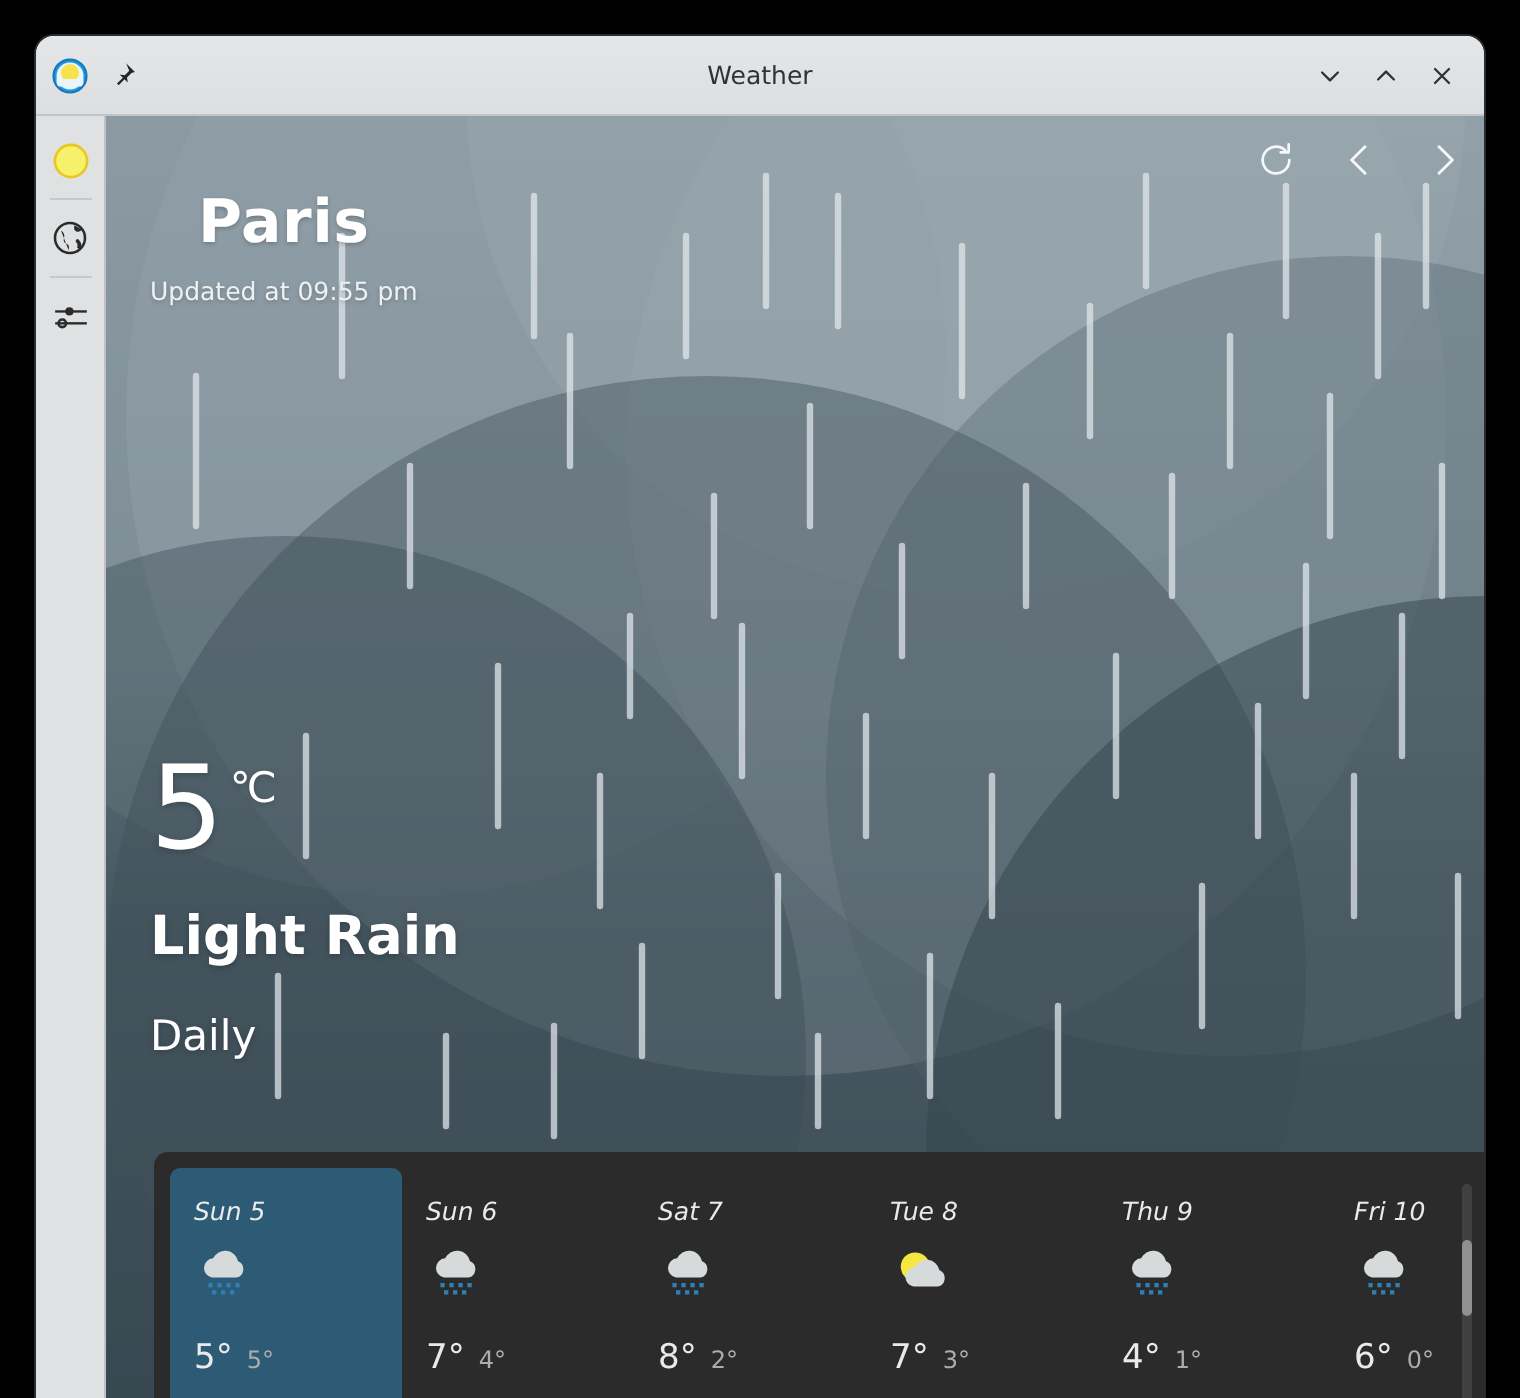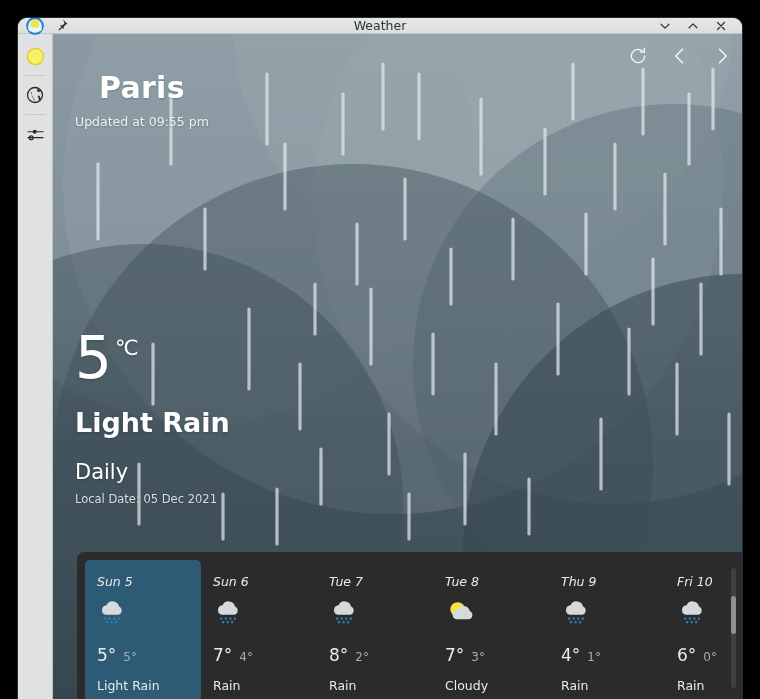--- a/index.html
+++ b/index.html
@@ -22,21 +22,21 @@
     height: 700px;
     border-radius: 9px 9px 0 0;
     overflow: hidden;
     background: #dfe1e2;
     box-shadow: 0 0 0 1px #2a2c2e;
   }
 
   
   #titlebar {
     position: relative;
-    height: 16px;
+    height: 40px;
     background: linear-gradient(#e4e6e7, #dcdedf);
     border-bottom: 1px solid #c3c6c8;
     display: flex;
     align-items: center;
   }
   #app-icon { margin-left: 8px; width: 18px; height: 18px; display:block; }
   #pin-icon { margin-left: 10px; width: 15px; height: 15px; display:block; }
   #title-text {
     position: absolute;
     left: 0; right: 0;
@@ -347,21 +347,20 @@
         <div id="updated">Updated at 09:55 pm</div>
       </div>
 
       <div id="current">
         <div id="temp-line">
           <span id="temp-val">5</span>
           <span id="temp-unit">℃</span>
         </div>
         <div id="cond">Light Rain</div>
         <div id="daily-lbl">Daily</div>
-        <div id="local-date">Local Date: 05 Dec 2021</div>
       </div>
 
       <div id="strip">
 
         <div class="fcard sel">
             <div class="fday">Sun 5</div>
             <div class="ficon">
               <svg viewBox="0 0 40 30" width="36" height="28">
                 <path d="M10 17 a5.4 5.4 0 0 1 .6 -10.7 a7.4 7.4 0 0 1 13.9 1.6 a4.8 4.8 0 0 1 -.9 9.1 z" fill="#d7dadb"></path>
                 <g fill="#2f7fb5">
@@ -397,21 +396,21 @@
                 </g>
               </svg>
             </div>
             <div class="ftemps">
               <span class="fhi">7°</span>
               <span class="flo">4°</span>
             </div>
             <div class="fdesc">Rain</div>
           </div>
           <div class="fcard">
-            <div class="fday">Tue 7</div>
+            <div class="fday">Sat 7</div>
             <div class="ficon">
               <svg viewBox="0 0 40 30" width="36" height="28">
                 <path d="M10 17 a5.4 5.4 0 0 1 .6 -10.7 a7.4 7.4 0 0 1 13.9 1.6 a4.8 4.8 0 0 1 -.9 9.1 z" fill="#d7dadb"></path>
                 <g fill="#2f7fb5">
                   <rect x="8" y="20" width="2.4" height="2.4"></rect>
                   <rect x="13" y="20" width="2.4" height="2.4"></rect>
                   <rect x="18" y="20" width="2.4" height="2.4"></rect>
                   <rect x="23" y="20" width="2.4" height="2.4"></rect>
                   <rect x="10" y="24" width="2.4" height="2.4"></rect>
                   <rect x="15" y="24" width="2.4" height="2.4"></rect>

